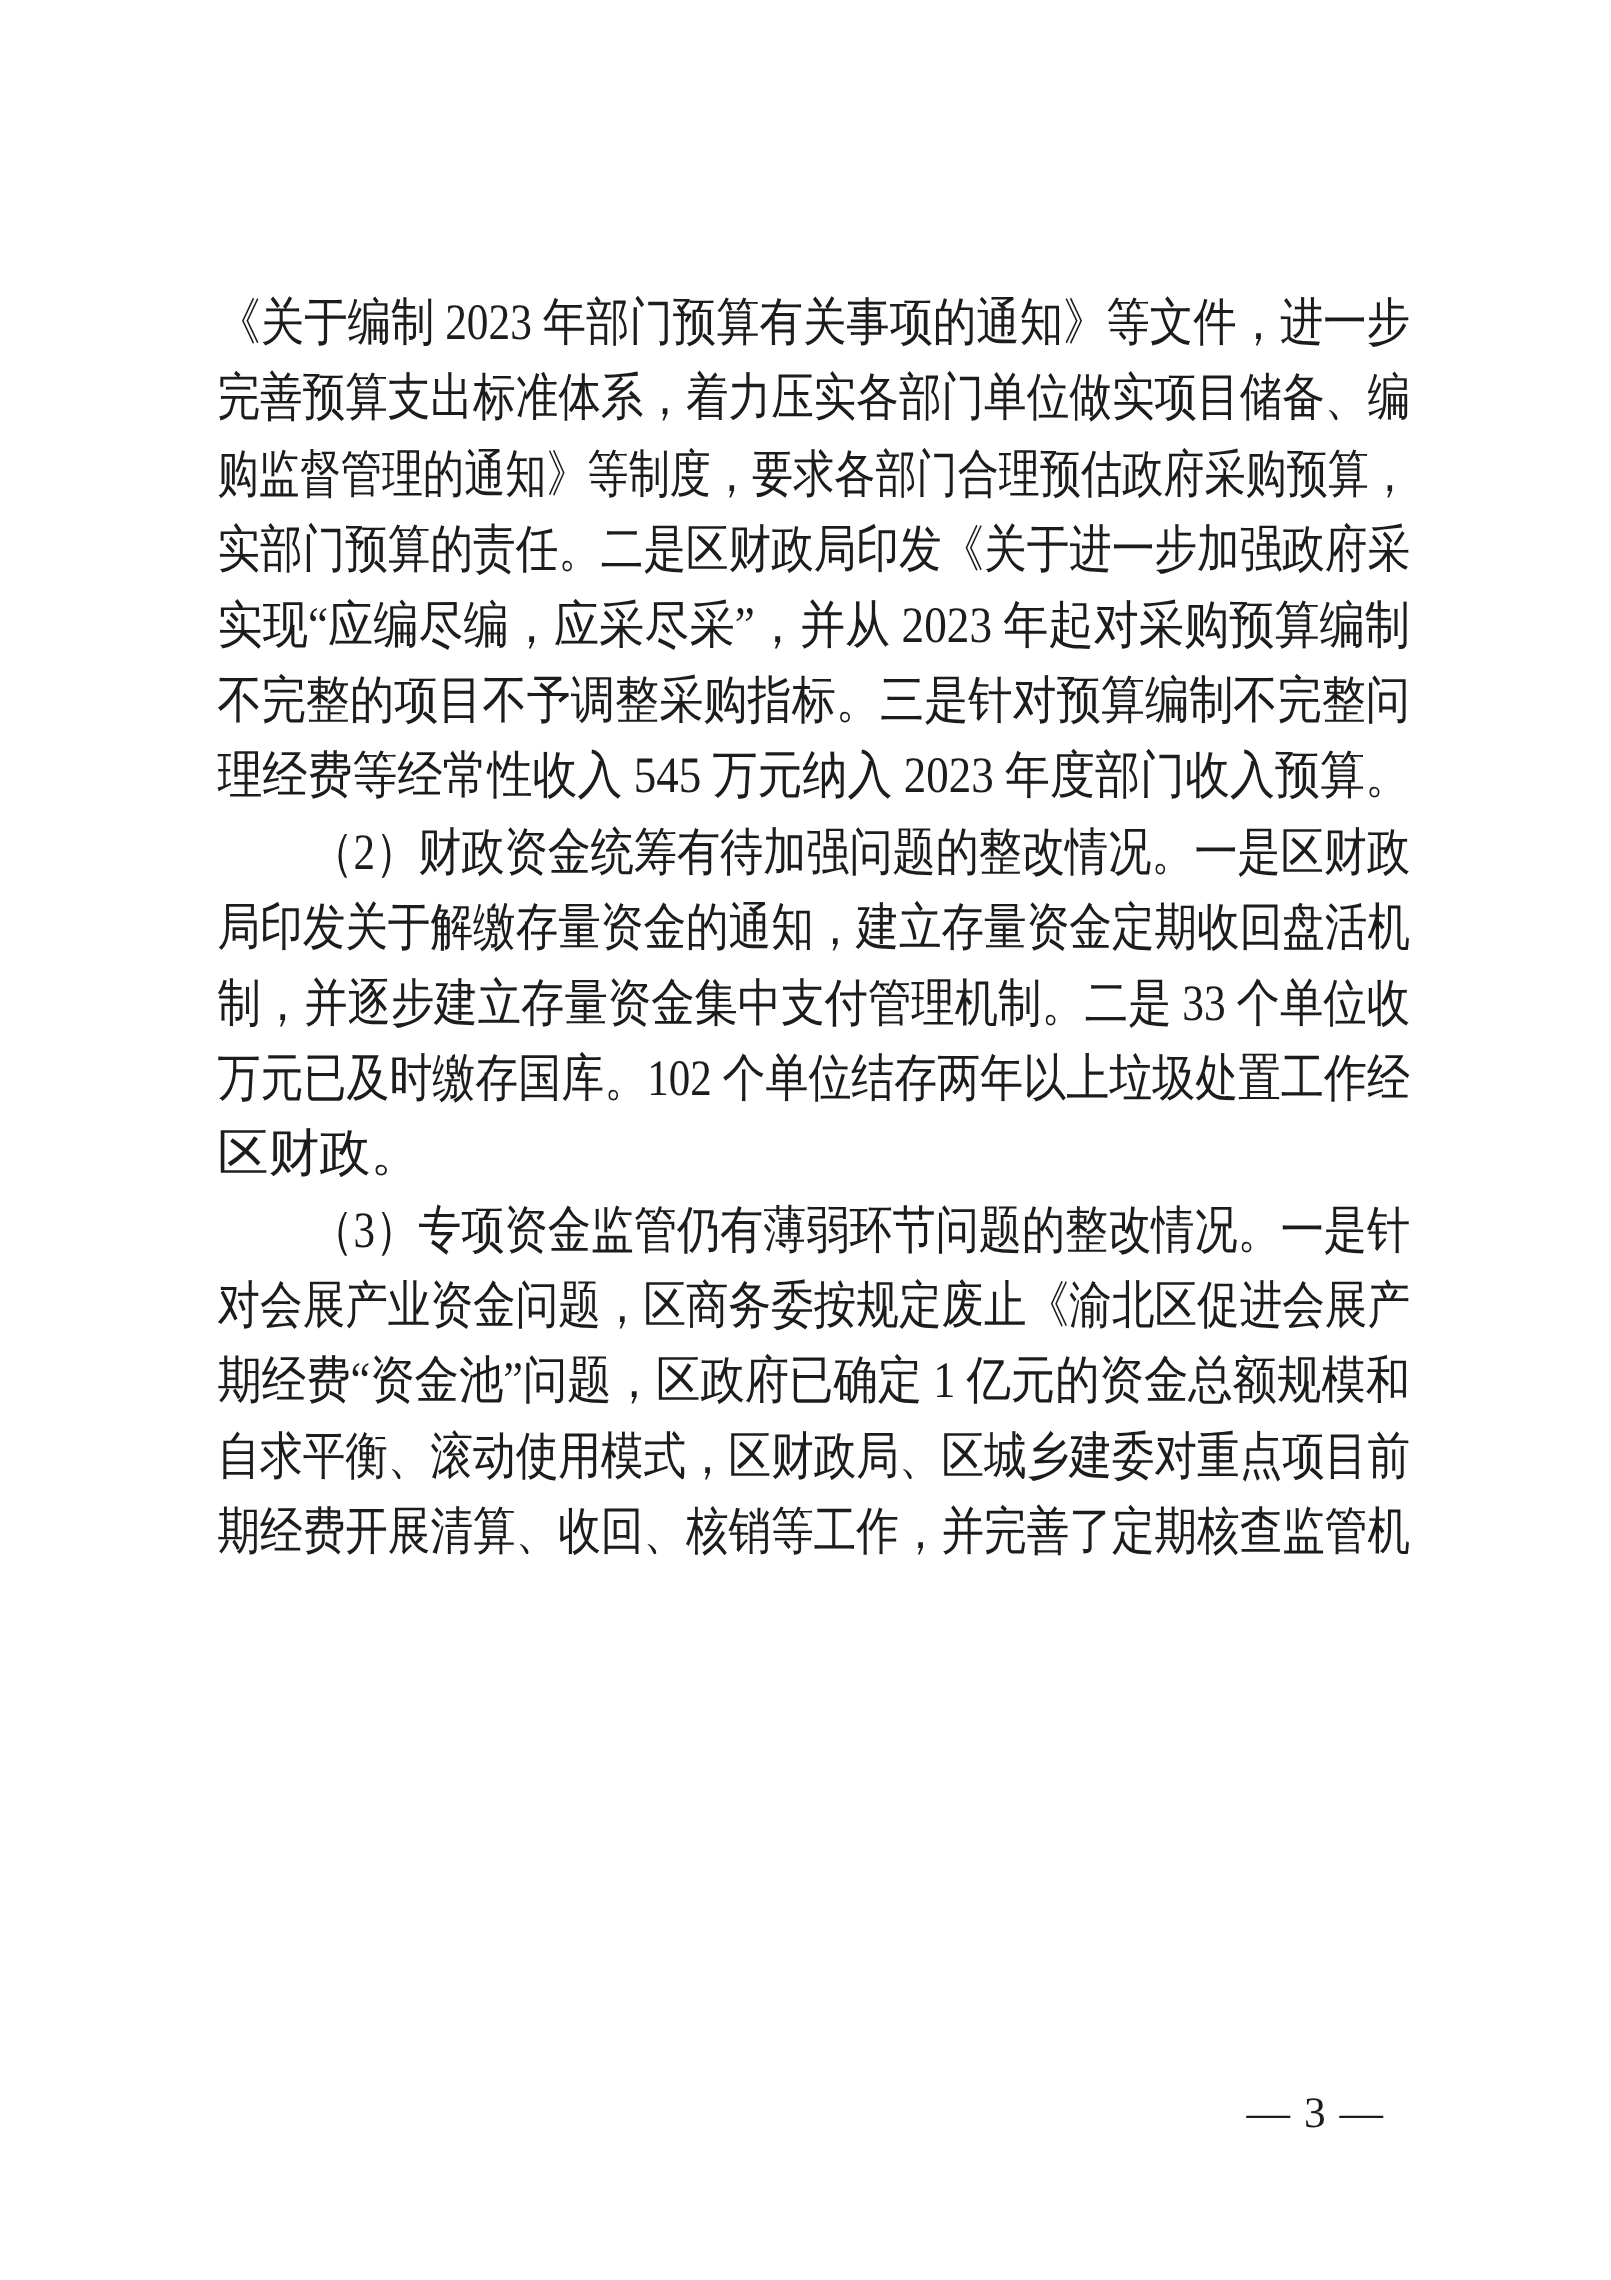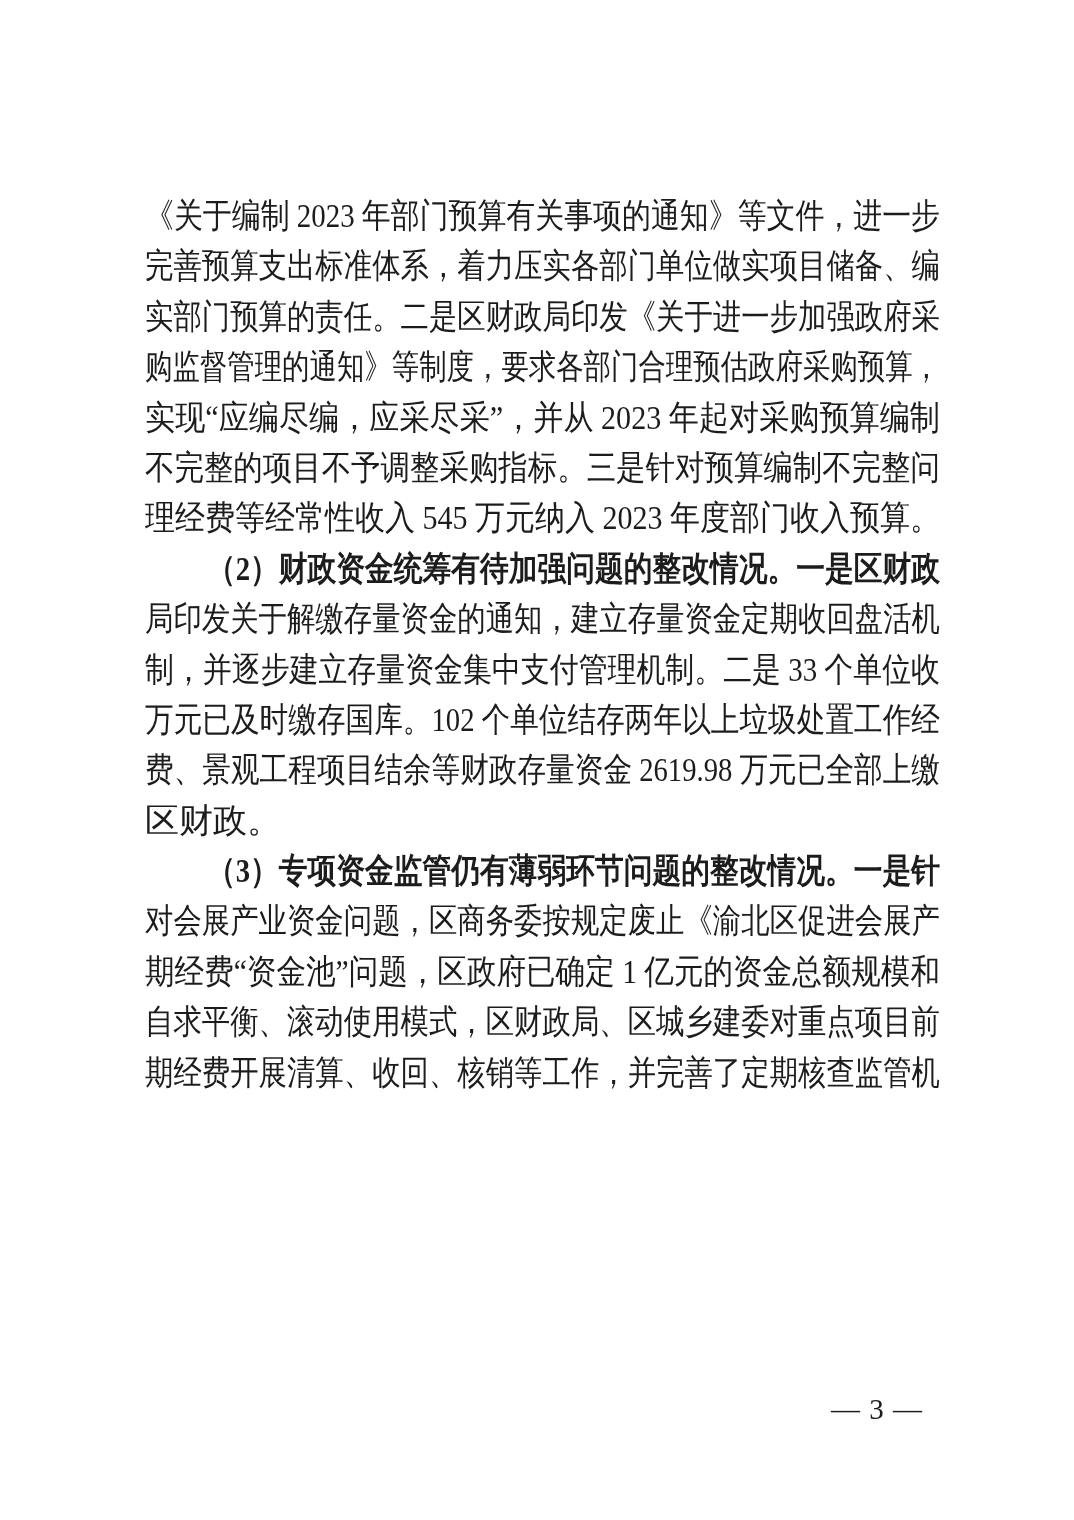--- a/index.html
+++ b/index.html
@@ -34,21 +34,20 @@
   .line {
     height: 50.4px;
     line-height: 50.4px;
     font-size: 34px;
     color: #1c1c1c;
     white-space: nowrap;
     overflow: visible;
   }
   .line.indent {
     padding-left: 62px;
-    font-weight: bold;
   }
   .line-text {
     display: inline-block;
     white-space: pre;
     transform-origin: 0 50%;
   }
   .page-number {
     position: absolute;
     left: 831px;
     top: 1392px;
@@ -60,32 +59,31 @@
   }
 </style>
 </head>
 <body>
 
 <div class="page">
   <div class="text-block" id="text-block">
       <div class="para">
         <div class="line"><span class="line-text" style="transform: scaleX(0.850267);">《关于编制 2023 年部门预算有关事项的通知》等文件，进一步</span></div>
         <div class="line"><span class="line-text" style="transform: scaleX(0.835084);">完善预算支出标准体系，着力压实各部门单位做实项目储备、编</span></div>
+        <div class="line"><span class="line-text" style="transform: scaleX(0.806288);">购监督管理的通知》等制度，要求各部门合理预估政府采购预算，</span></div>
         <div class="line"><span class="line-text" style="transform: scaleX(0.835084);">实部门预算的责任。二是区财政局印发《关于进一步加强政府采</span></div>
-        <div class="line"><span class="line-text" style="transform: scaleX(0.806288);">购监督管理的通知》等制度，要求各部门合理预估政府采购预算，</span></div>
         <div class="line"><span class="line-text" style="transform: scaleX(0.886102);">实现“应编尽编，应采尽采”，并从 2023 年起对采购预算编制</span></div>
         <div class="line"><span class="line-text" style="transform: scaleX(0.866013);">不完整的项目不予调整采购指标。三是针对预算编制不完整问</span></div>
         <div class="line"><span class="line-text" style="transform: scaleX(0.882353);">理经费等经常性收入 545 万元纳入 2023 年度部门收入预算。</span></div>
       </div>
       <div class="para">
         <div class="line indent"><span class="line-text" style="transform: scaleX(0.845444);">（2）财政资金统筹有待加强问题的整改情况。一是区财政</span></div>
         <div class="line"><span class="line-text" style="transform: scaleX(0.835084);">局印发关于解缴存量资金的通知，建立存量资金定期收回盘活机</span></div>
         <div class="line"><span class="line-text" style="transform: scaleX(0.850267);">制，并逐步建立存量资金集中支付管理机制。二是 33 个单位收</span></div>
         <div class="line"><span class="line-text" style="transform: scaleX(0.842607);">万元已及时缴存国库。102 个单位结存两年以上垃圾处置工作经</span></div>
-        <div class="line"><span class="line-text" style="transform: scaleX(0.842607);">费、景观工程项目结余等财政存量资金 2619.98 万元已全部上缴</span></div>
         <div class="line"><span class="line-text">区财政。</span></div>
       </div>
       <div class="para">
         <div class="line indent"><span class="line-text" style="transform: scaleX(0.845444);">（3）专项资金监管仍有薄弱环节问题的整改情况。一是针</span></div>
         <div class="line"><span class="line-text" style="transform: scaleX(0.835084);">对会展产业资金问题，区商务委按规定废止《渝北区促进会展产</span></div>
         <div class="line"><span class="line-text" style="transform: scaleX(0.869625);">期经费“资金池”问题，区政府已确定 1 亿元的资金总额规模和</span></div>
         <div class="line"><span class="line-text" style="transform: scaleX(0.835084);">自求平衡、滚动使用模式，区财政局、区城乡建委对重点项目前</span></div>
         <div class="line"><span class="line-text" style="transform: scaleX(0.835084);">期经费开展清算、收回、核销等工作，并完善了定期核查监管机</span></div>
       </div>
     </div>

